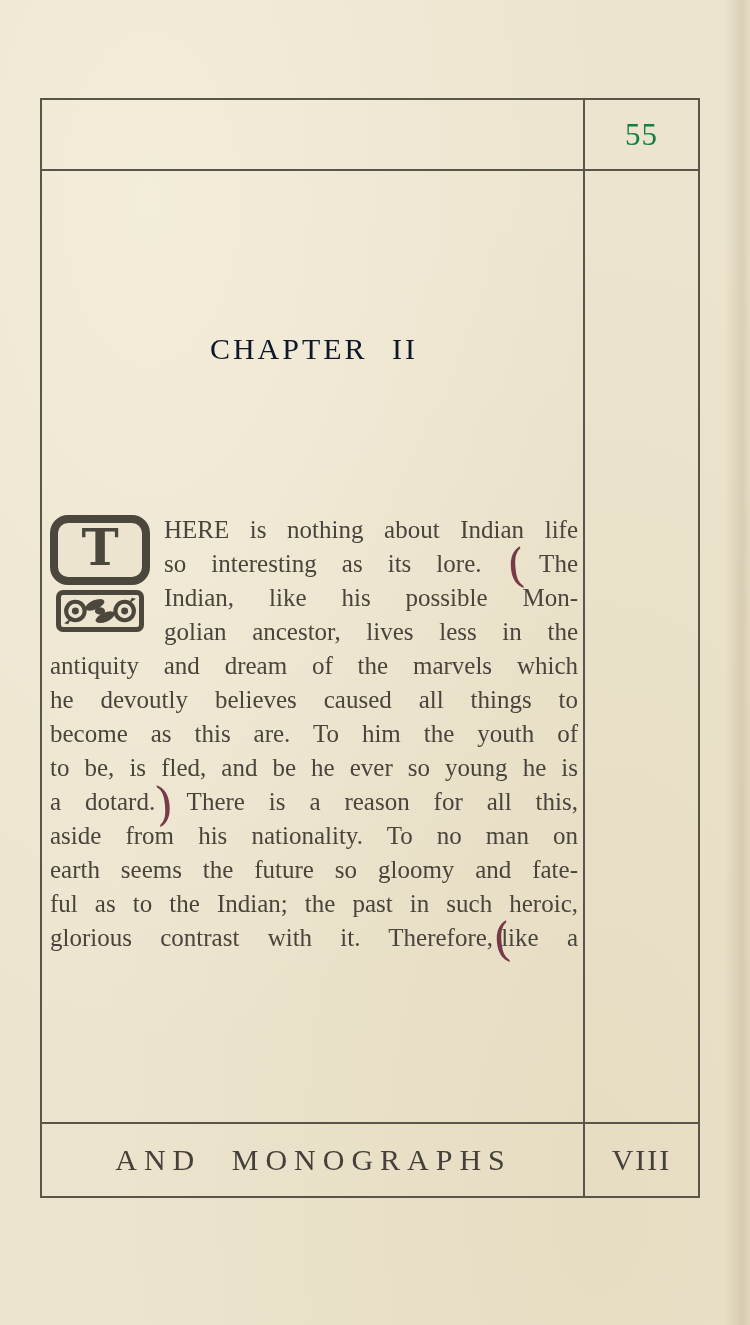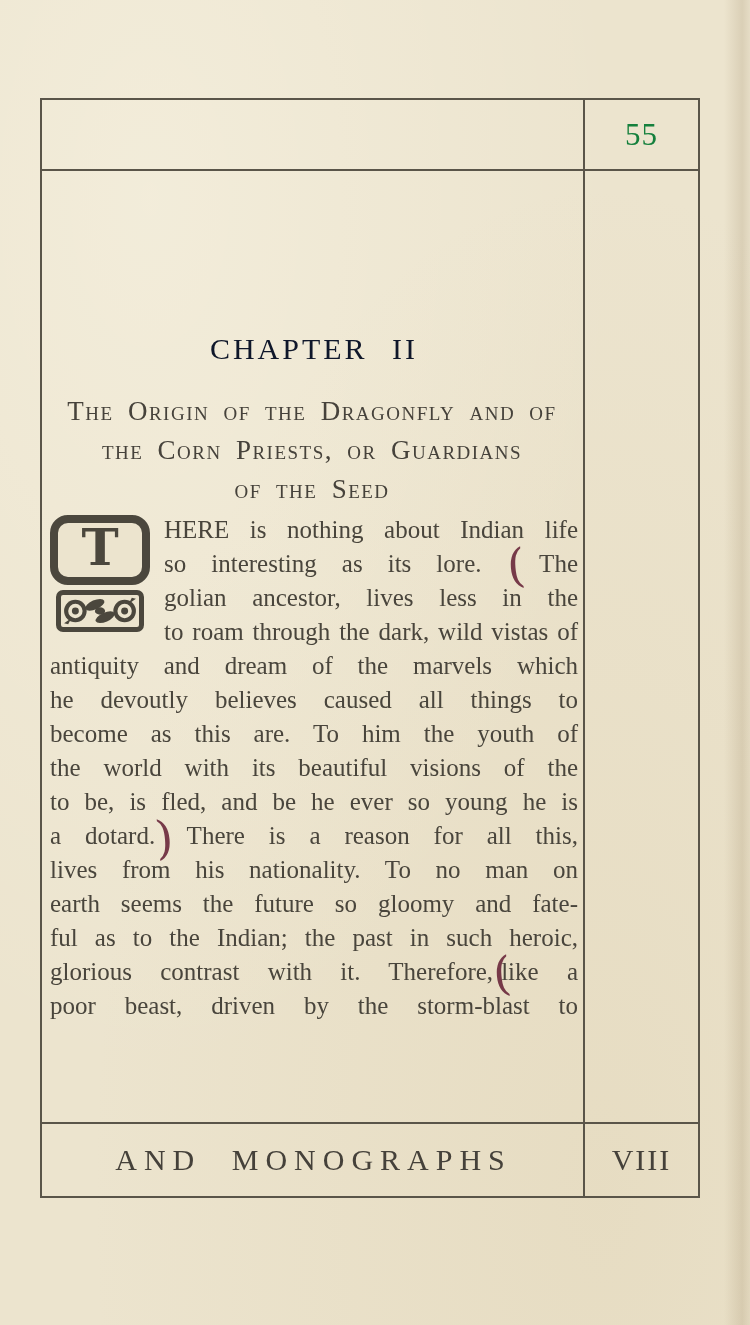--- a/index.html
+++ b/index.html
@@ -107,25 +107,20 @@
 
   <div class="frame">
 
     <div class="vdiv"></div>
 
     <div class="header-band"></div>
     <div class="page-number">55</div>
 
     <div class="chapter-heading">CHAPTER II</div>
 
-    <div class="subtitle">
-      <div class="subtitle-line">The Origin of the Dragonfly and of</div>
-      <div class="subtitle-line">the Corn Priests, or Guardians</div>
-      <div class="subtitle-line">of the Seed</div>
-    </div>
 
     <div class="paragraph">
       <div class="dropcap">
         <div class="dropcap-top">
           <span>T</span>
         </div>
         <div class="dropcap-bottom">
           <svg viewBox="0 0 76 30" width="78" height="32" aria-hidden="true">
             <g fill="#4b473d">
               <circle cx="14" cy="15" r="11"></circle>
@@ -139,33 +134,31 @@
               <ellipse cx="38" cy="15" rx="5" ry="3.6"></ellipse>
               <path d="M3 27 L10 22 L7 28 Z"></path>
               <path d="M73 3 L66 8 L69 2 Z"></path>
             </g>
           </svg>
         </div>
       </div>
 
     <div class="text-line"><span>HERE is nothing about Indian life</span></div>
         <div class="text-line"><span>so interesting as its lore. </span><span class="hand-mark">(</span><span> The</span></div>
+        <div class="text-line"><span>Indian, like his possible Mon-</span></div>
         <div class="text-line"><span>golian ancestor, lives less in the</span></div>
-        <div class="text-line"><span>to roam through the dark, wild vistas of</span></div>
         <div class="text-line"><span>antiquity and dream of the marvels which</span></div>
         <div class="text-line"><span>he devoutly believes caused all things to</span></div>
         <div class="text-line"><span>become as this are. To him the youth of</span></div>
-        <div class="text-line"><span>the world with its beautiful visions of the</span></div>
         <div class="text-line"><span>to be, is fled, and be he ever so young he is</span></div>
         <div class="text-line"><span>a dotard.</span><span class="hand-mark">)</span><span> There is a reason for all this,</span></div>
-        <div class="text-line"><span>lives from his nationality. To no man on</span></div>
+        <div class="text-line"><span>aside from his nationality. To no man on</span></div>
         <div class="text-line"><span>earth seems the future so gloomy and fate-</span></div>
         <div class="text-line"><span>ful as to the Indian; the past in such heroic,</span></div>
         <div class="text-line"><span>glorious contrast with it. Therefore,</span><span class="hand-mark">(</span><span>like a</span></div>
-        <div class="text-line"><span>poor beast, driven by the storm-blast to</span></div>
       </div>
 
     <div class="footer-band">
       <div class="footer-left">AND MONOGRAPHS</div>
       <div class="footer-right">VIII</div>
     </div>
 
   </div>
 
   <div class="edge-shadow"></div>

